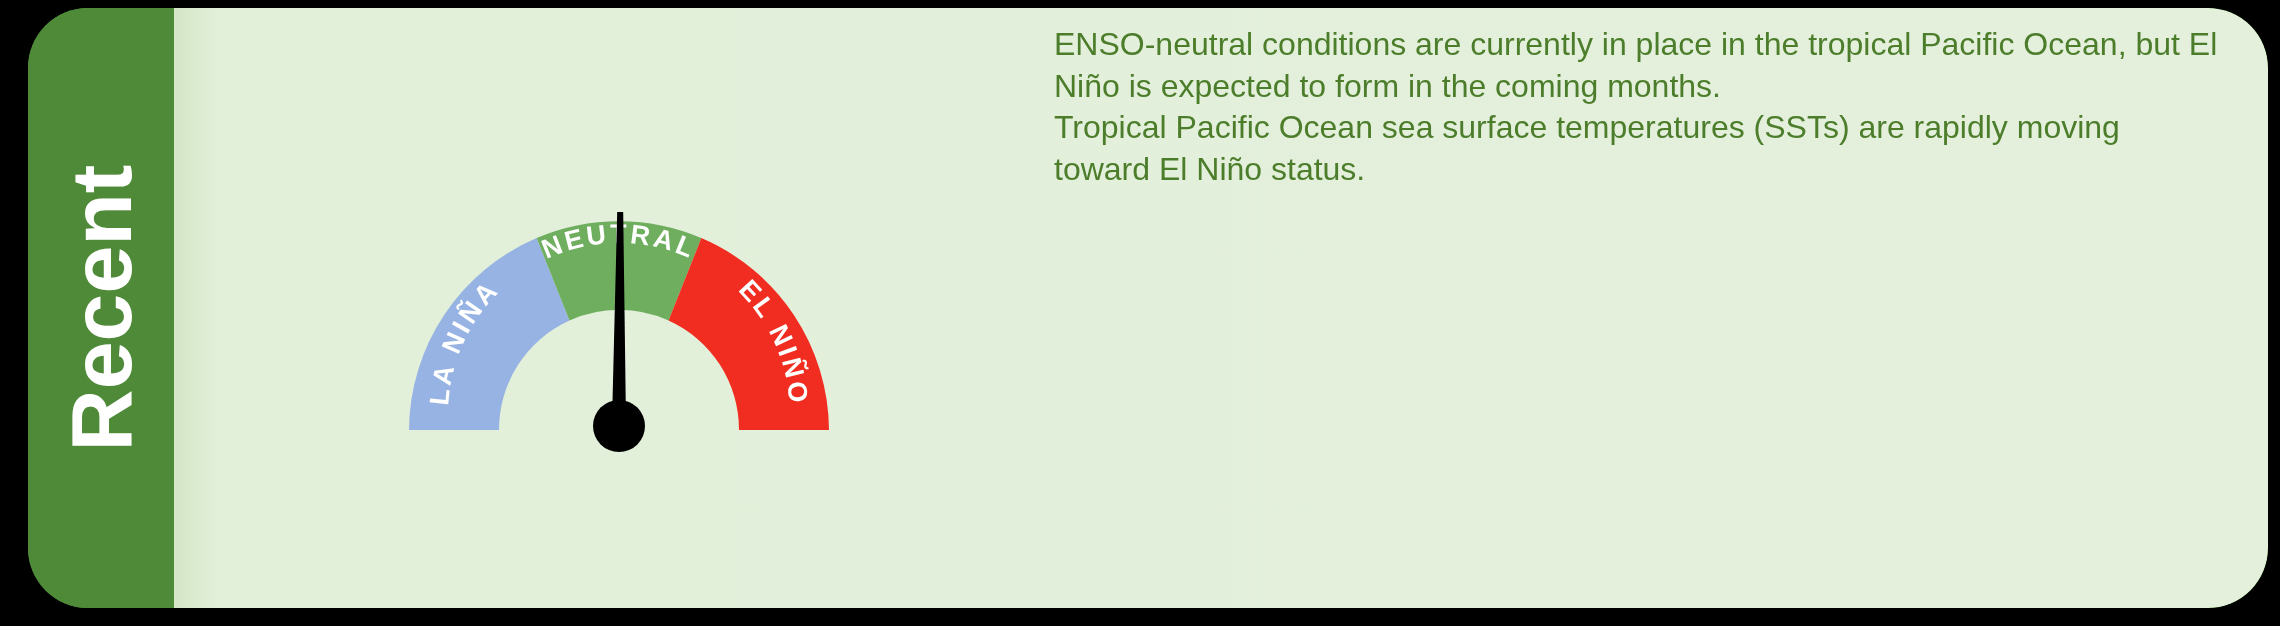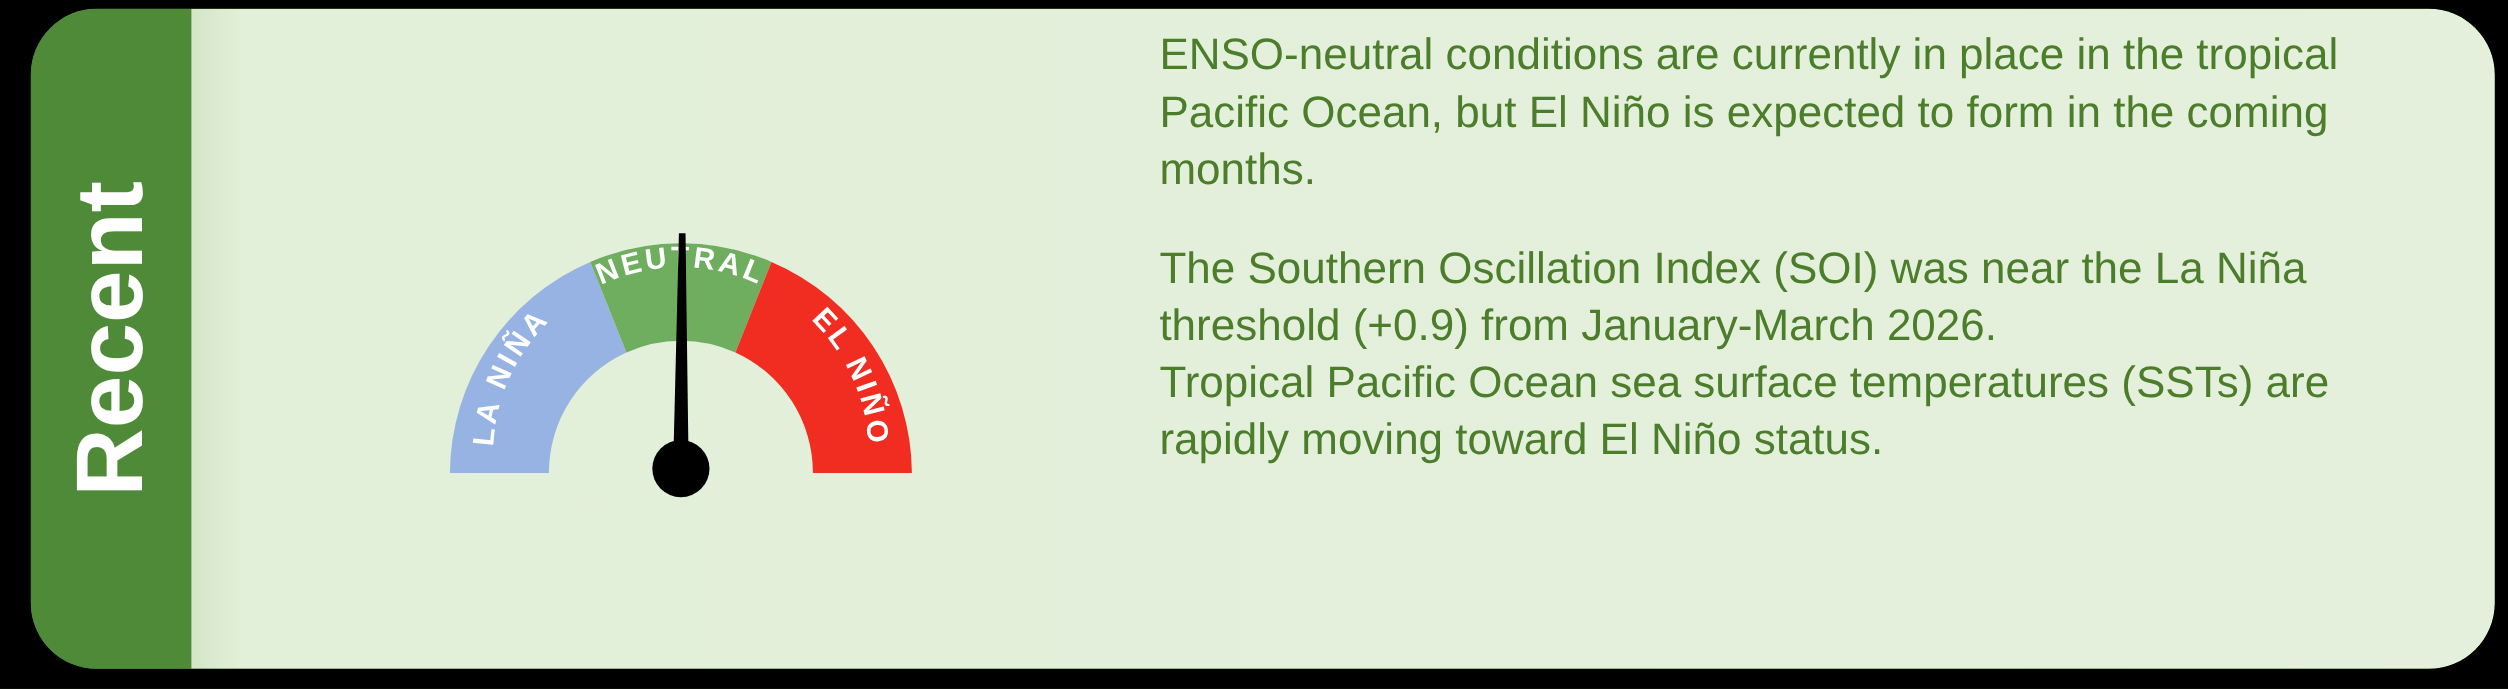--- a/index.html
+++ b/index.html
@@ -104,21 +104,21 @@
   
   .text-block {
     position: absolute;
     left: 880px;
     top: 10px;
     width: 1170px;
     height: 580px;
   }
   .para {
     color: #4C7D2B;
-    font-size: 40px;
+    font-size: 32px;
     line-height: 1.30;
     font-family: "Liberation Sans", sans-serif;
     margin: 0;
   }
   .para.p1 { margin-top: 6px; }
   .para.p2 { margin-top: 38px; }
   .para.p3 { }
 </style>
 </head>
 <body>
@@ -159,19 +159,18 @@
           <g>
             <path d="M 388 422 L 393.2 212 L 399.2 212 L 402 422 Z" fill="#000000"></path>
             <circle cx="395" cy="426" r="26" fill="#000000"></circle>
           </g>
         </svg>
 
       </div>
 
       <div class="text-block">
         <p class="para p1">ENSO-neutral conditions are currently in place in the tropical Pacific Ocean, but El Niño is expected to form in the coming months.</p>
-        <p class="para p2">The Southern Oscillation Index (SOI) was near the La Niña threshold (+0.9) from January-March 2026.</p>
         <p class="para p3">Tropical Pacific Ocean sea surface temperatures (SSTs) are rapidly moving toward El Niño status.</p>
       </div>
 
     </div>
   </div>
 </div>
 
 </body></html>

